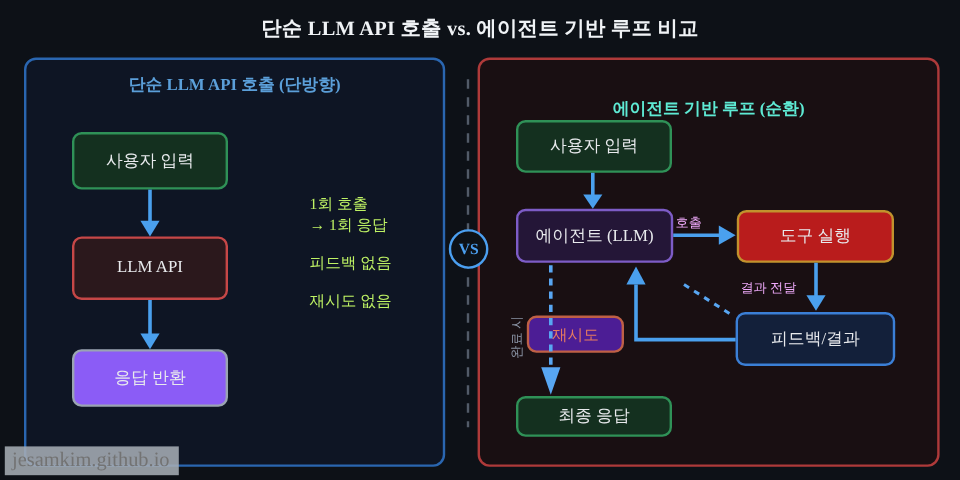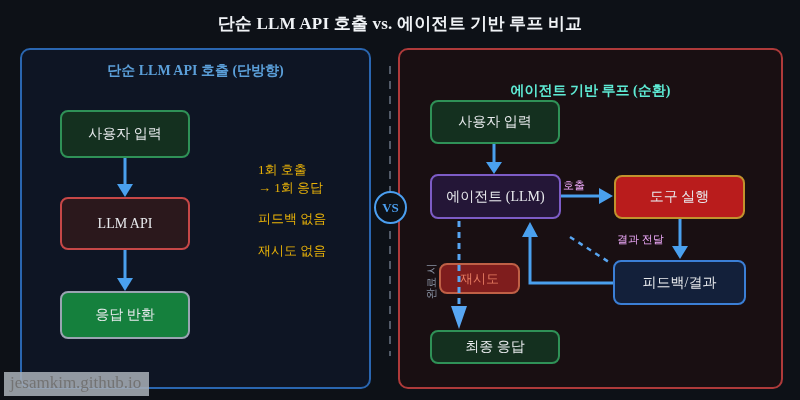--- a/index.html
+++ b/index.html
@@ -19,35 +19,35 @@
   .panel-header{font-size:14px;font-weight:bold;text-align:center;}
   #left-header{left:20px;top:62px;width:351px;color:#5b9fd9;}
   #right-header{left:398px;top:62px;width:385px;color:#5eead4;margin-top:20px;}
   .node{
     display:flex;align-items:center;justify-content:center;
     border:2px solid;border-radius:8px;
     font-size:14px;color:#e8eaed;text-align:center;white-space:nowrap;
   }
   .node-green{border-color:#2f9157;background:#14301f;}
   .node-red{border-color:#c64747;background:#2b181c;}
-  .node-gray{border-color:#9aa4b2;background:#15803d;}
+  .node-gray{border-color:#9aa4b2;background:#8b5cf6;}
   .node-purple{border-color:#7d5cc6;background:#241637;}
   .node-gold{border-color:#c2922d;background:#b91c1c;}
   .node-blue{border-color:#3b7fd6;background:#13203a;}
-  .node-retry{border-color:#bf6046;background:#7f1d1d;color:#e57a60;font-size:13px;}
+  .node-retry{border-color:#bf6046;background:#4c1d95;color:#e57a60;font-size:13px;}
   #l-user{left:60px;top:110px;width:130px;height:48px;}
   #l-llm{left:60px;top:197px;width:130px;height:53px;}
   #l-resp{left:60px;top:291px;width:130px;height:48px;}
   #r-user{left:430px;top:100px;width:130px;height:44px;}
   #r-agent{left:430px;top:174px;width:131px;height:45px;}
   #r-tool{left:614px;top:175px;width:131px;height:44px;}
   #r-feedback{left:613px;top:260px;width:133px;height:45px;}
   #r-retry{left:439px;top:263px;width:81px;height:31px;}
   #r-final{left:430px;top:330px;width:130px;height:34px;}
-  .note{left:258px;font-size:13px;color:#eab308;white-space:nowrap;}
+  .note{left:258px;font-size:13px;color:#bef264;white-space:nowrap;}
   #note-0{top:161px;}
   #note-1{top:179px;}
   #note-2{top:210px;}
   #note-3{top:242px;}
   .edge-label{font-size:11px;color:#f0abfc;white-space:nowrap;}
   #call-label{left:563px;top:178px;}
   #result-label{left:617px;top:232px;}
   #complete-label{
     left:431px;top:281px;font-size:11px;color:#8a93a4;white-space:nowrap;
     transform:translate(-50%,-50%) rotate(-90deg);

